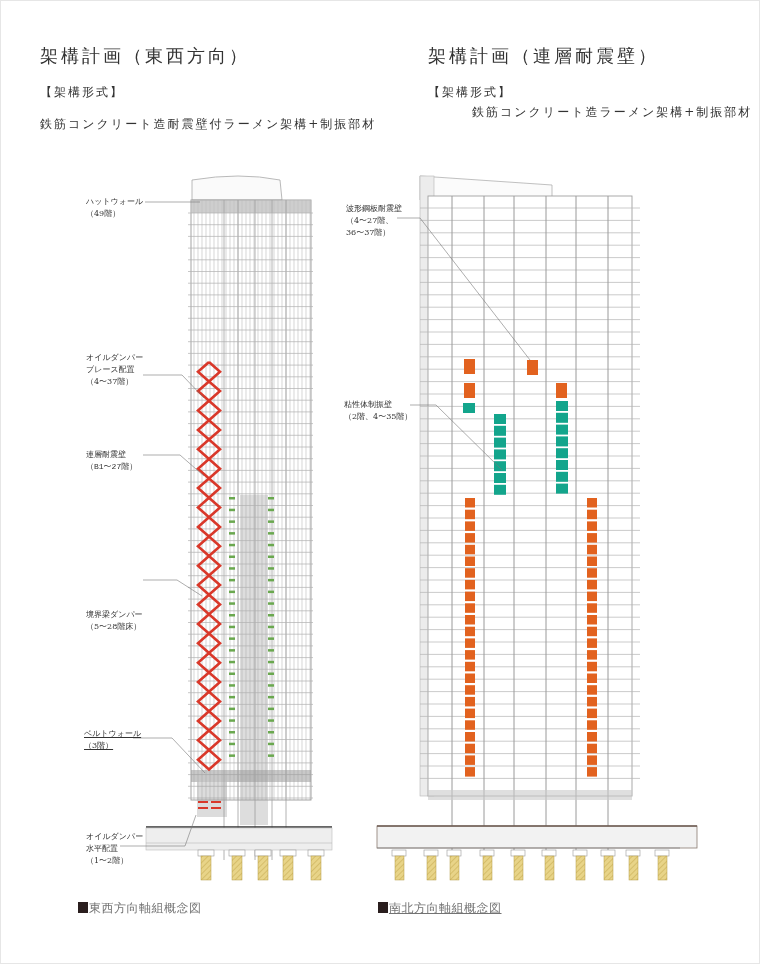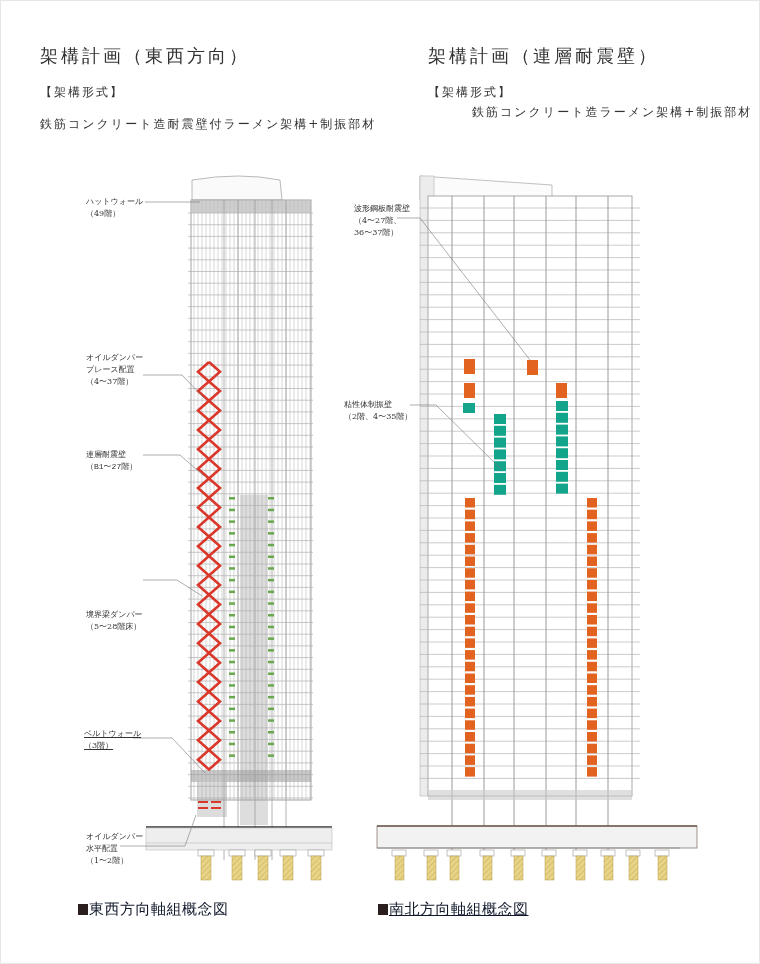--- a/index.html
+++ b/index.html
@@ -2,21 +2,21 @@
 <html><head>
   <meta charset="utf-8">
   <style>
     * { box-sizing: border-box; margin: 0; padding: 0; }
     html, body { width: 760px; height: 964px; background: #ffffff; overflow: hidden; }
     body { position: relative; font-family: "DejaVu Serif", "Liberation Serif", serif; color: #2a2a2a; }
     .frame { position: absolute; left: 0; top: 0; width: 760px; height: 964px; border: 1px solid #e6e6e6; }
     .title { position: absolute; font-size: 18px; letter-spacing: 3px; color: #333; font-weight: normal; white-space: nowrap; }
     .sub { position: absolute; font-size: 12px; letter-spacing: 2px; color: #333; white-space: nowrap; }
     .label { position: absolute; font-size: 8px; line-height: 12px; color: #333; white-space: pre; }
-    .caption { position: absolute; font-size: 15px; color: #0f172a; white-space: nowrap; letter-spacing: 0.5px; }
+    .caption { position: absolute; font-size: 12px; color: #737373; white-space: nowrap; letter-spacing: 0.5px; }
     .caption .sq { display: inline-block; width: 10px; height: 11px; background: #2a1e1e; vertical-align: -1px; margin-right: 1px; }
     svg.diagram { position: absolute; left: 0; top: 0; }
   </style>
 </head>
 <body>
 
 <div class="frame"></div>
 
 <div class="title" style="left:40px; top:44px;">架構計画（東西方向）</div>
 <div class="sub" style="left:40px; top:84px;">【架構形式】</div>
@@ -402,20 +402,20 @@
 <div class="label" style="left:86px; top:449px;font-family:Liberation Mono, monospace;">連層耐震壁
 （B1〜27階）</div>
 <div class="label" style="left:86px; top:569px;margin-top:40px;">境界梁ダンパー
 （5〜28階床）</div>
 <div class="label" style="left:84px; top:728px;text-decoration:underline;">ベルトウォール
 （3階）</div>
 <div class="label" style="left:86px; top:831px;">オイルダンパー
 水平配置
 （1〜2階）</div>
 
-<div class="label" style="left:346px; top:203px;margin-left:8px;">波形鋼板耐震壁
+<div class="label" style="left:346px; top:203px;">波形鋼板耐震壁
 （4〜27階、
 36〜37階）</div>
 <div class="label" style="left:344px; top:399px;">粘性体制振壁
 （2階、4〜35階）</div>
 
 <div class="caption" style="left:78px; top:900px;"><span class="sq"></span><span>東西方向軸組概念図</span></div>
 <div class="caption" style="left:378px; top:900px;text-decoration:underline;"><span class="sq"></span><span>南北方向軸組概念図</span></div>
 
 </body></html>

